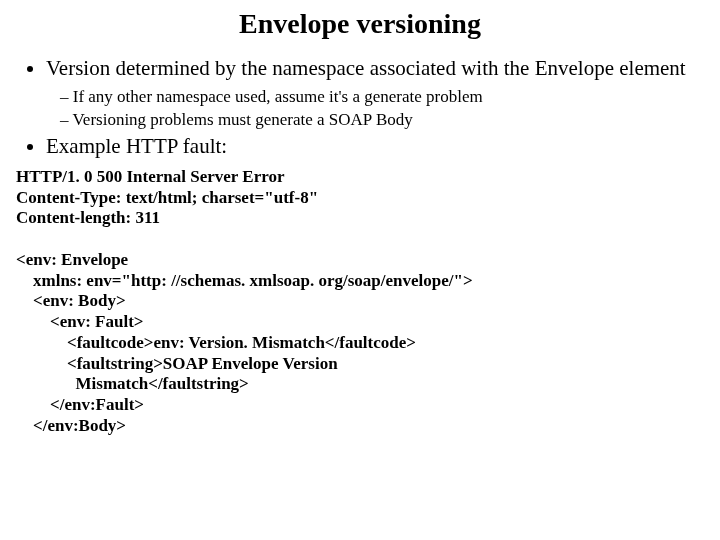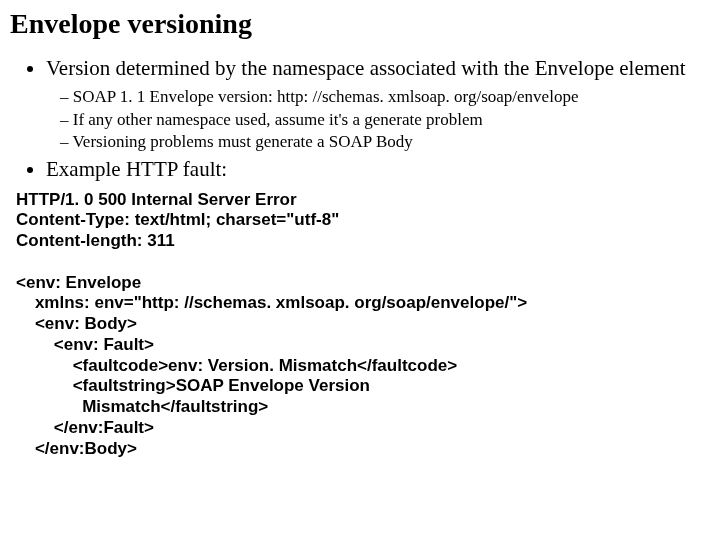--- a/index.html
+++ b/index.html
@@ -1,34 +1,33 @@
 <!DOCTYPE html>
 <html><head>
 <meta charset="utf-8">
 <style>
   html,body{margin:0;padding:0;width:720px;height:540px;background:#fff;color:#000;font-family:"Times New Roman",Times,serif;overflow:hidden}
   .slide{box-sizing:border-box;padding:0 10px}
-  .title{font-size:28px;margin:8px 0 16px}
+  .title{text-align:center;font-size:28px;margin:8px 0 16px}
   ul.lvl1{list-style:disc;margin:0 0 8px 8px;padding-left:28px;font-size:21px}
   ul.lvl1>li{margin-bottom:4px;line-height:1.18}
   ul.lvl2{list-style:none;margin:6px 0 4px 14px;padding:0;font-size:17px}
   ul.lvl2>li{margin-bottom:2px;line-height:1.22}
   ul.lvl2>li::before{content:"–  "}
-  pre{font-family:Liberation Sans, sans-serif;font-size:17px;font-weight:bold;margin:4px 0 0 6px;line-height:1.22;white-space:pre-wrap}
+  pre{font-family:Liberation Serif, serif;font-size:17px;font-weight:bold;margin:4px 0 0 6px;line-height:1.22;white-space:pre-wrap}
 </style>
 </head>
 <body>
 
 <div class="slide">
   <h1 class="title">Envelope versioning</h1>
   <ul class="lvl1">
     <li>
       <span>Version determined by the namespace associated with the Envelope element</span>
       <ul class="lvl2">
-        <li>SOAP 1. 1 Envelope  version: http: //schemas. xmlsoap. org/soap/envelope</li>
         <li>If any other namespace used, assume it's a generate problem</li>
         <li>Versioning problems must generate a SOAP Body</li>
       </ul>
     </li>
     <li>Example HTTP fault:</li>
   </ul>
   <pre>HTTP/1. 0 500 Internal Server Error
 Content-Type: text/html; charset="utf-8"
 Content-length: 311
 

